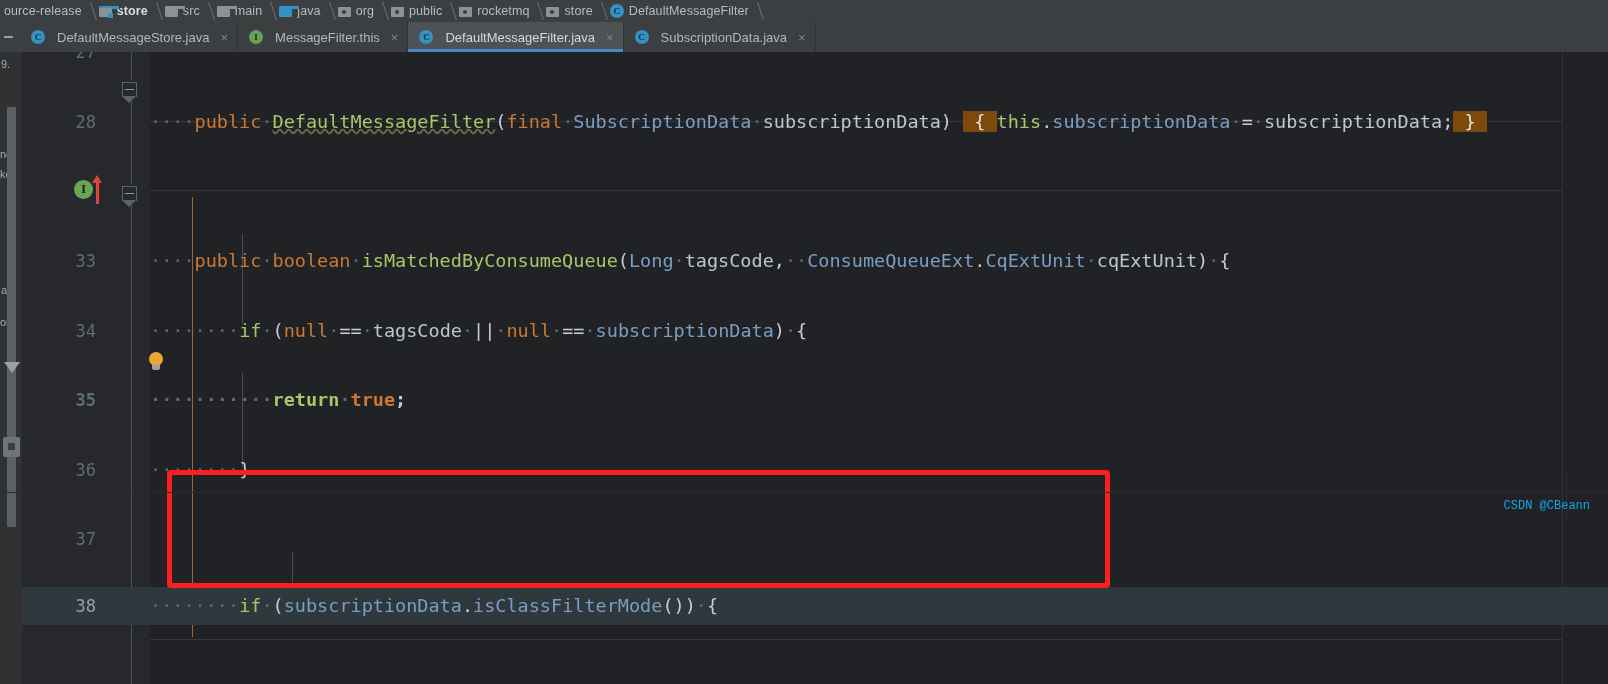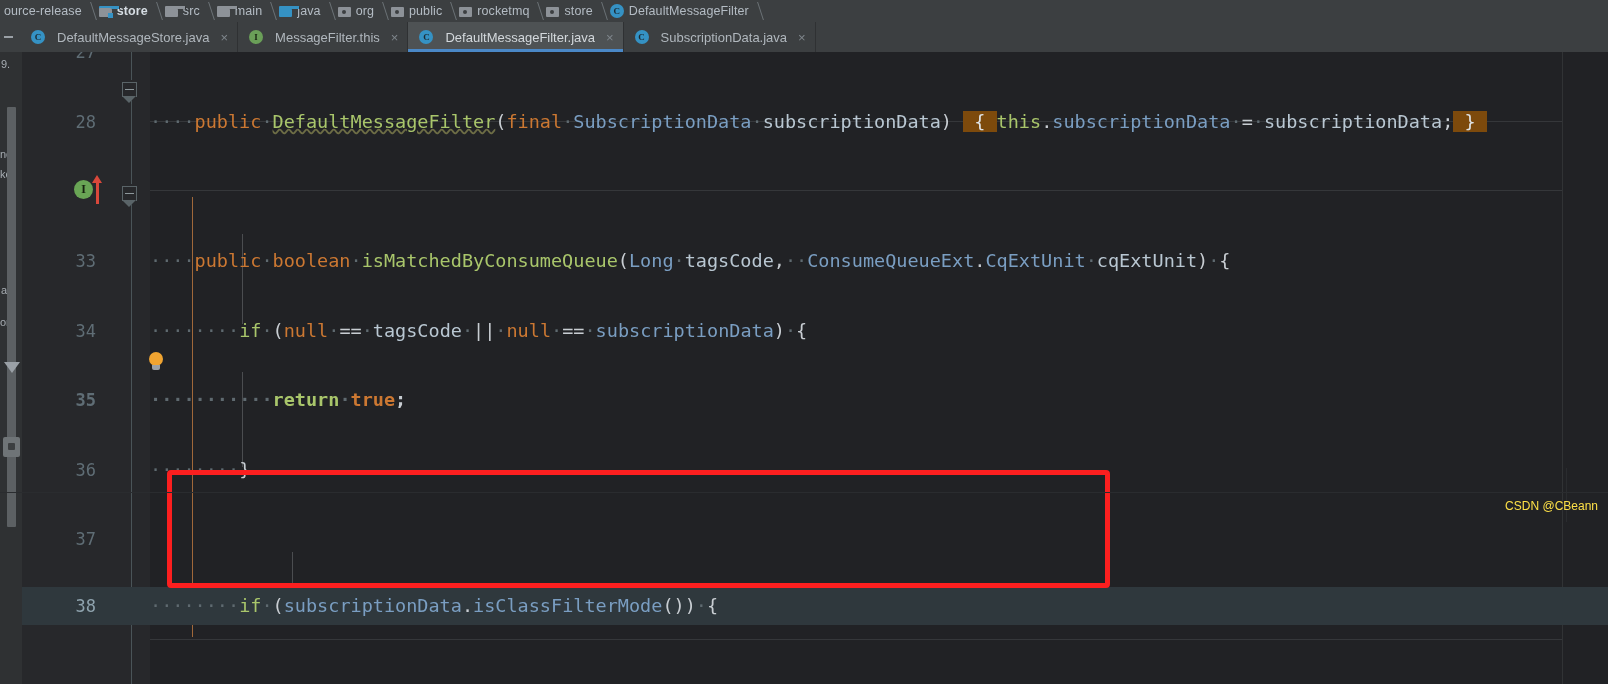--- a/index.html
+++ b/index.html
@@ -179,22 +179,22 @@
   .dot-sep { color: #5f6a70; }
 
   
   .red-box {
     position: absolute; left: 145px; top: 418px; width: 943px; height: 118px;
     border: 5px solid #fc1f1f; border-radius: 4px; pointer-events: none;
   }
 
   
   .watermark {
-    position: absolute; right: 10px; bottom: 9px;
-    font-family: Liberation Sans, sans-serif; font-size: 12px; color: #fde047;
+    position: absolute; right: 18px; bottom: 9px;
+    font-family: Liberation Mono, monospace; font-size: 12px; color: #0ea5e9;
   }
   .wm-vline { position: absolute; right: 41px; bottom: 0; width: 1px; height: 54px; background: #2a2c2f; }
   .wm-hline { position: absolute; right: 0; bottom: 29px; width: 1608px; height: 1px; background: #2a2c2f; }
 </style>
 </head>
 <body>
 
 <div id="app">
 
   <div class="breadcrumb-bar">

